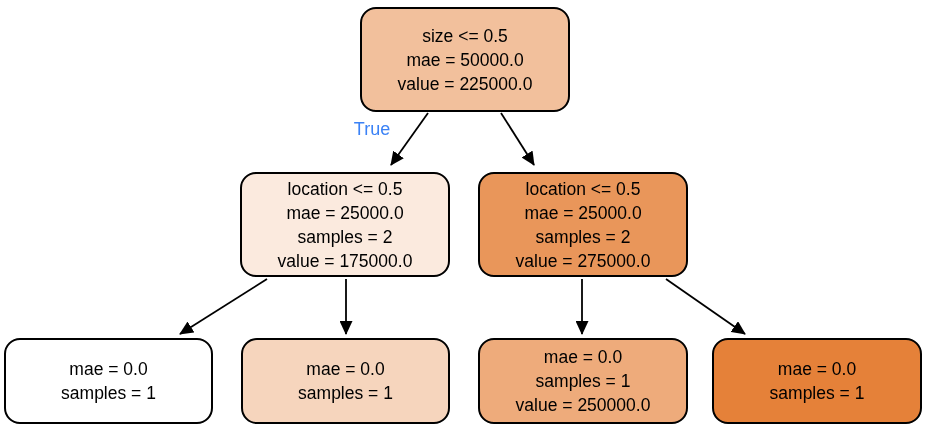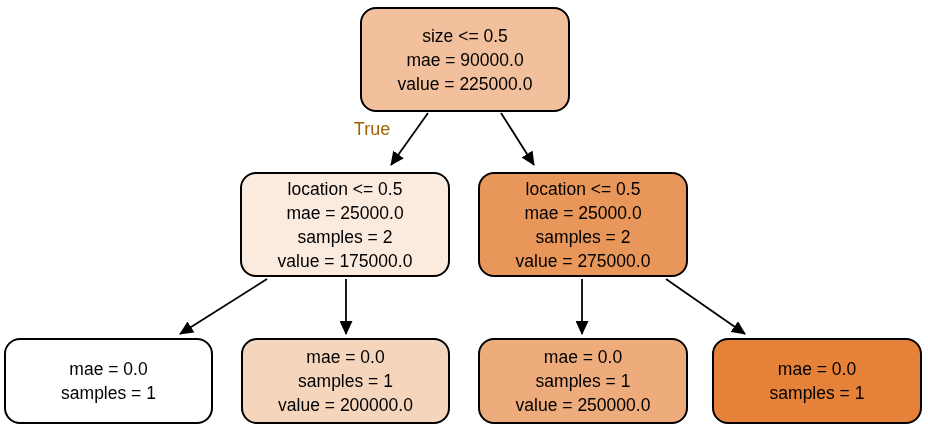--- a/index.html
+++ b/index.html
@@ -43,21 +43,21 @@
   .node-root   { left: 360px; top: 7px;   width: 210px; height: 105px; }
   .node-sleft  { left: 240px; top: 172px; width: 210px; height: 105px; }
   .node-sright { left: 478px; top: 172px; width: 210px; height: 105px; }
   .node-leaf1  { left: 4px;   top: 338px; width: 209px; height: 86px; }
   .node-leaf2  { left: 241px; top: 338px; width: 209px; height: 86px; }
   .node-leaf3  { left: 478px; top: 338px; width: 210px; height: 86px; }
   .node-leaf4  { left: 712px; top: 338px; width: 210px; height: 86px; }
   .edge-label {
     position: absolute;
     font-size: 18px;
-    color: #a16207;
+    color: #3b82f6;
     text-align: center;
   }
   .edge-label-true  { left: 340px; top: 119px; width: 64px; }
   .edge-label-false { left: 502px; top: 119px; width: 80px; }
 </style>
 </head>
 <body>
 
 <div class="canvas">
 
@@ -70,21 +70,21 @@
     <line x1="428" y1="113" x2="391" y2="165" stroke="#000000" stroke-width="1.8" marker-end="url(#arrow)"></line>
     <line x1="501" y1="113" x2="534" y2="165" stroke="#000000" stroke-width="1.8" marker-end="url(#arrow)"></line>
     <line x1="267" y1="279" x2="180" y2="334" stroke="#000000" stroke-width="1.8" marker-end="url(#arrow)"></line>
     <line x1="346" y1="279" x2="346" y2="334" stroke="#000000" stroke-width="1.8" marker-end="url(#arrow)"></line>
     <line x1="582" y1="279" x2="582" y2="334" stroke="#000000" stroke-width="1.8" marker-end="url(#arrow)"></line>
     <line x1="666" y1="279" x2="745" y2="334" stroke="#000000" stroke-width="1.8" marker-end="url(#arrow)"></line>
   </svg>
 
   <div class="node node-root" style="background: rgb(242, 192, 156);">
     <div class="line">size &lt;= 0.5</div>
-    <div class="line">mae = 90000.0</div>
+    <div class="line">mae = 50000.0</div>
     <div class="line">value = 225000.0</div>
   </div>
 
   <div class="edge-label edge-label-true">True</div>
 
   <div class="node node-sleft" style="background: rgb(251, 234, 222);">
     <div class="line">location &lt;= 0.5</div>
     <div class="line">mae = 25000.0</div>
     <div class="line">samples = 2</div>
     <div class="line">value = 175000.0</div>
@@ -98,21 +98,20 @@
   </div>
 
   <div class="node node-leaf1" style="background: rgb(255, 255, 255);">
     <div class="line">mae = 0.0</div>
     <div class="line">samples = 1</div>
   </div>
 
   <div class="node node-leaf2" style="background: rgb(246, 213, 189);">
     <div class="line">mae = 0.0</div>
     <div class="line">samples = 1</div>
-    <div class="line">value = 200000.0</div>
   </div>
 
   <div class="node node-leaf3" style="background: rgb(238, 171, 123);">
     <div class="line">mae = 0.0</div>
     <div class="line">samples = 1</div>
     <div class="line">value = 250000.0</div>
   </div>
 
   <div class="node node-leaf4" style="background: rgb(229, 129, 57);">
     <div class="line">mae = 0.0</div>

